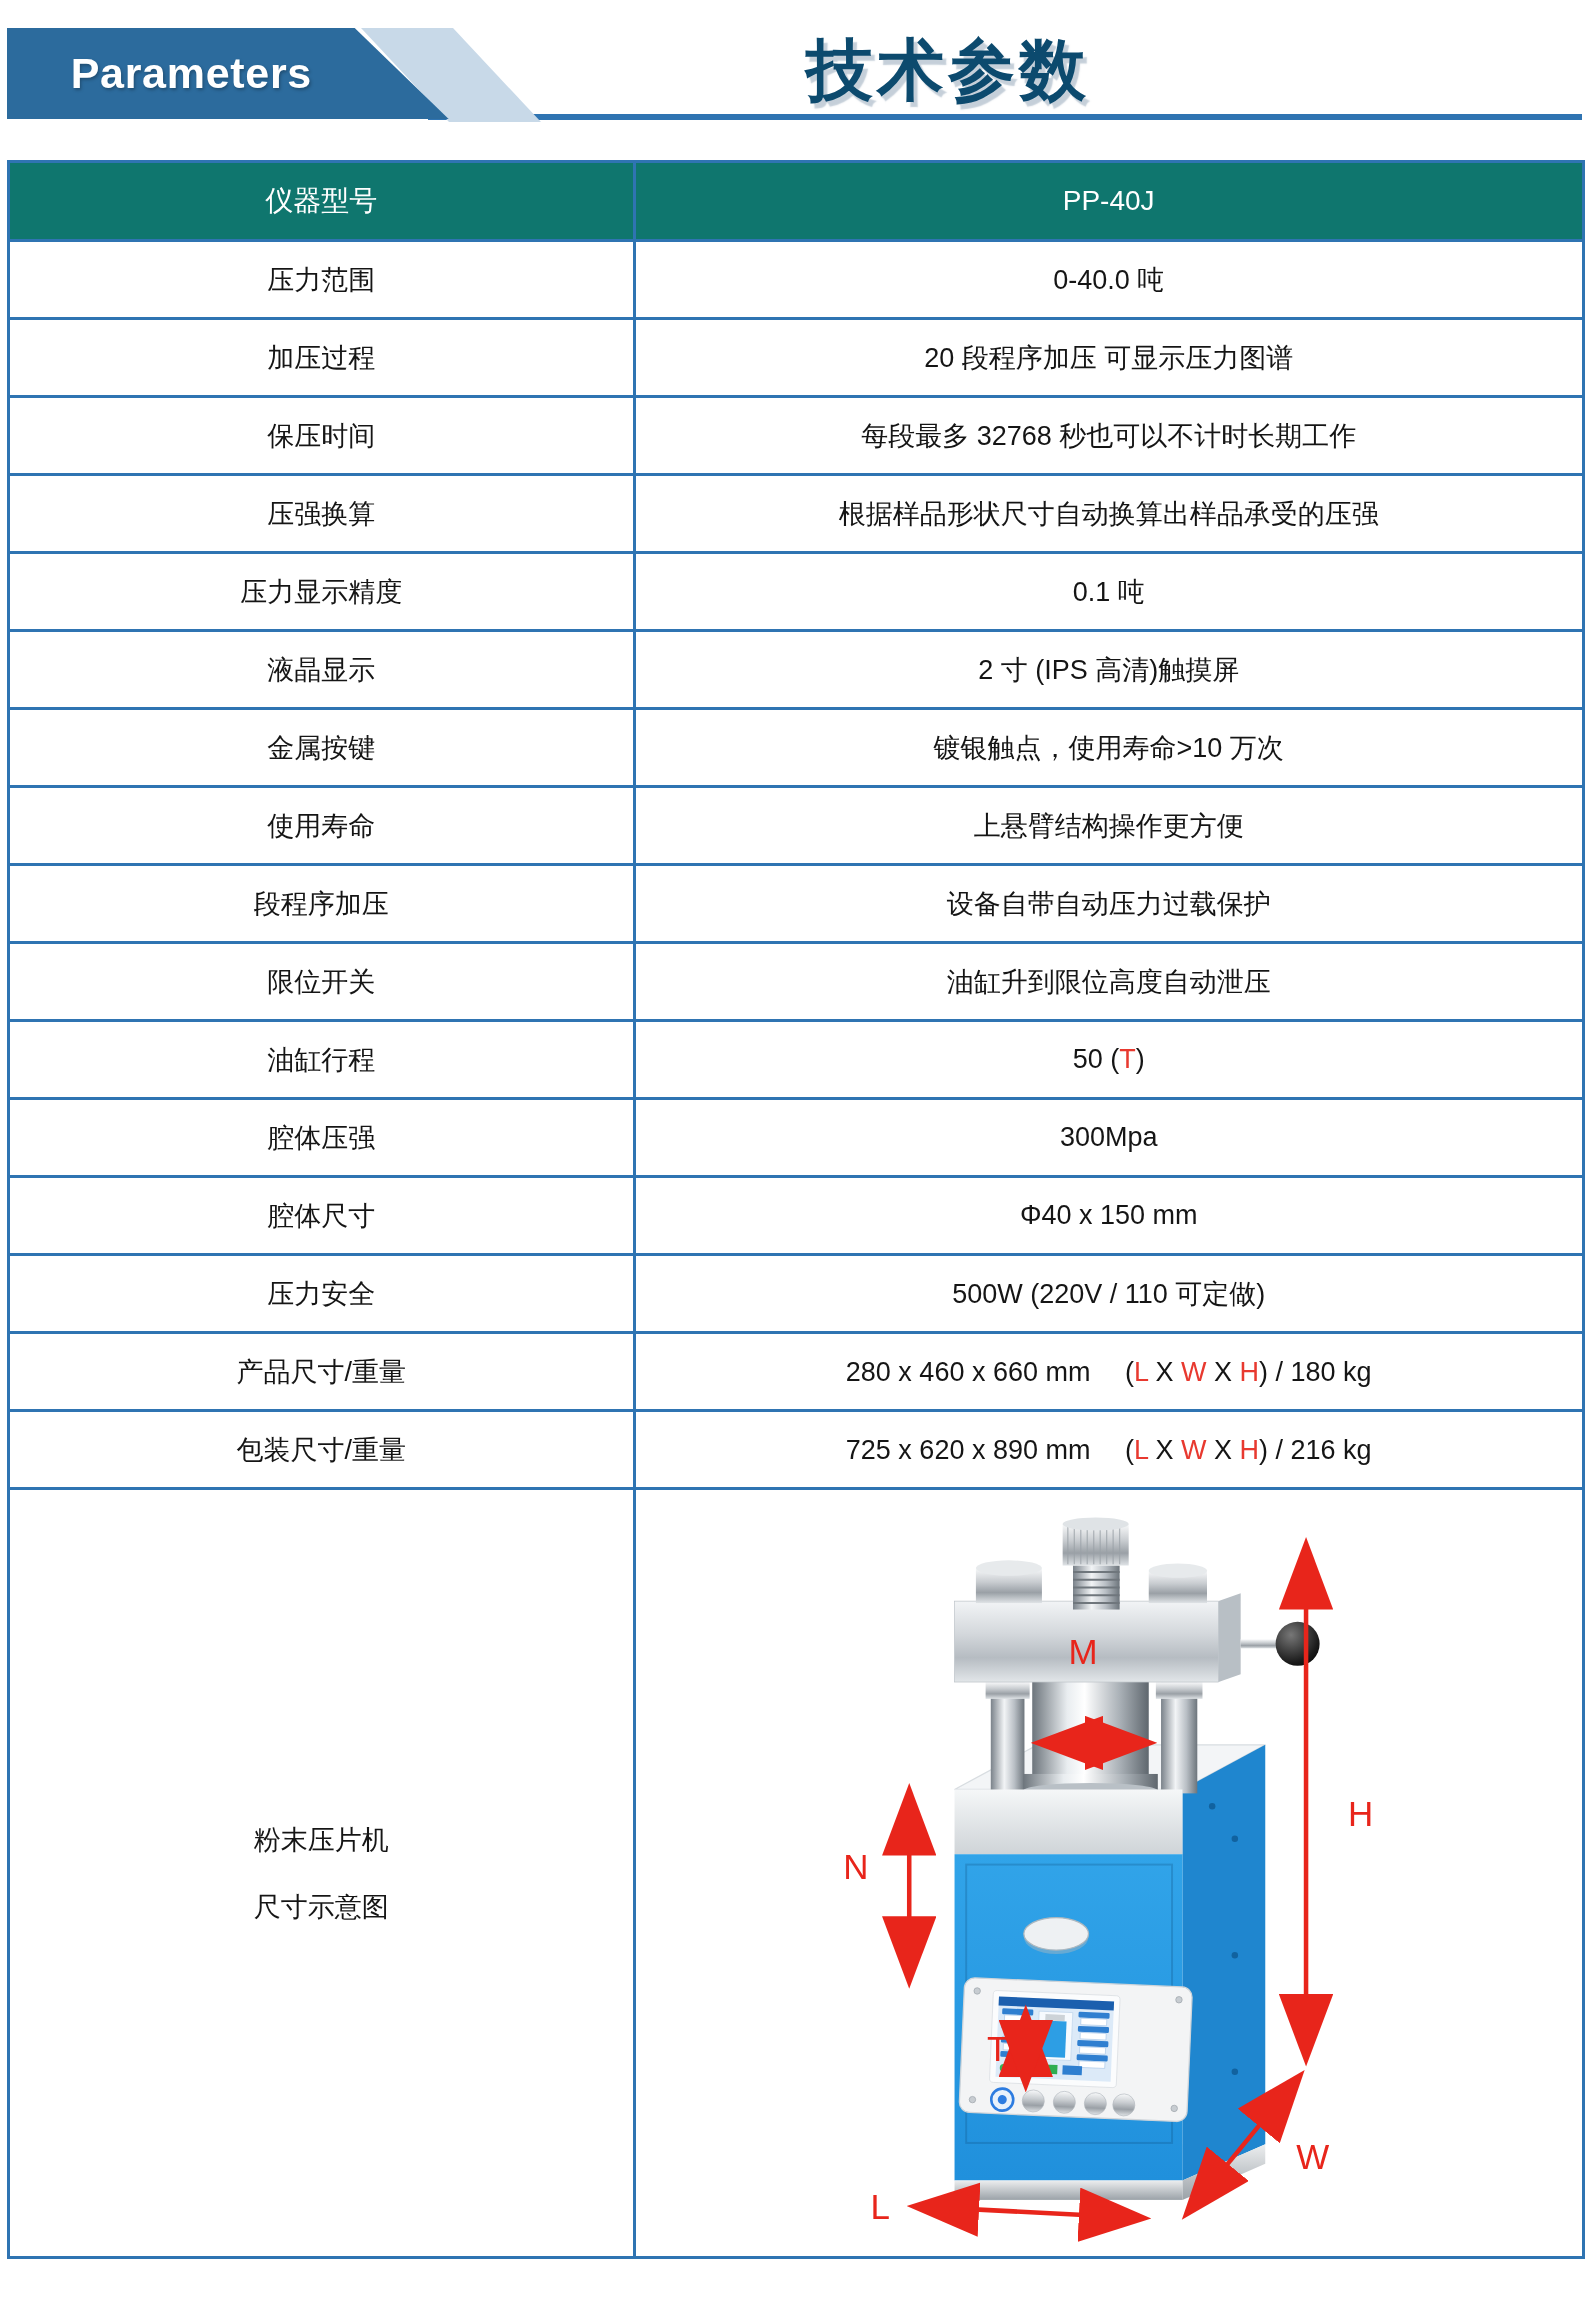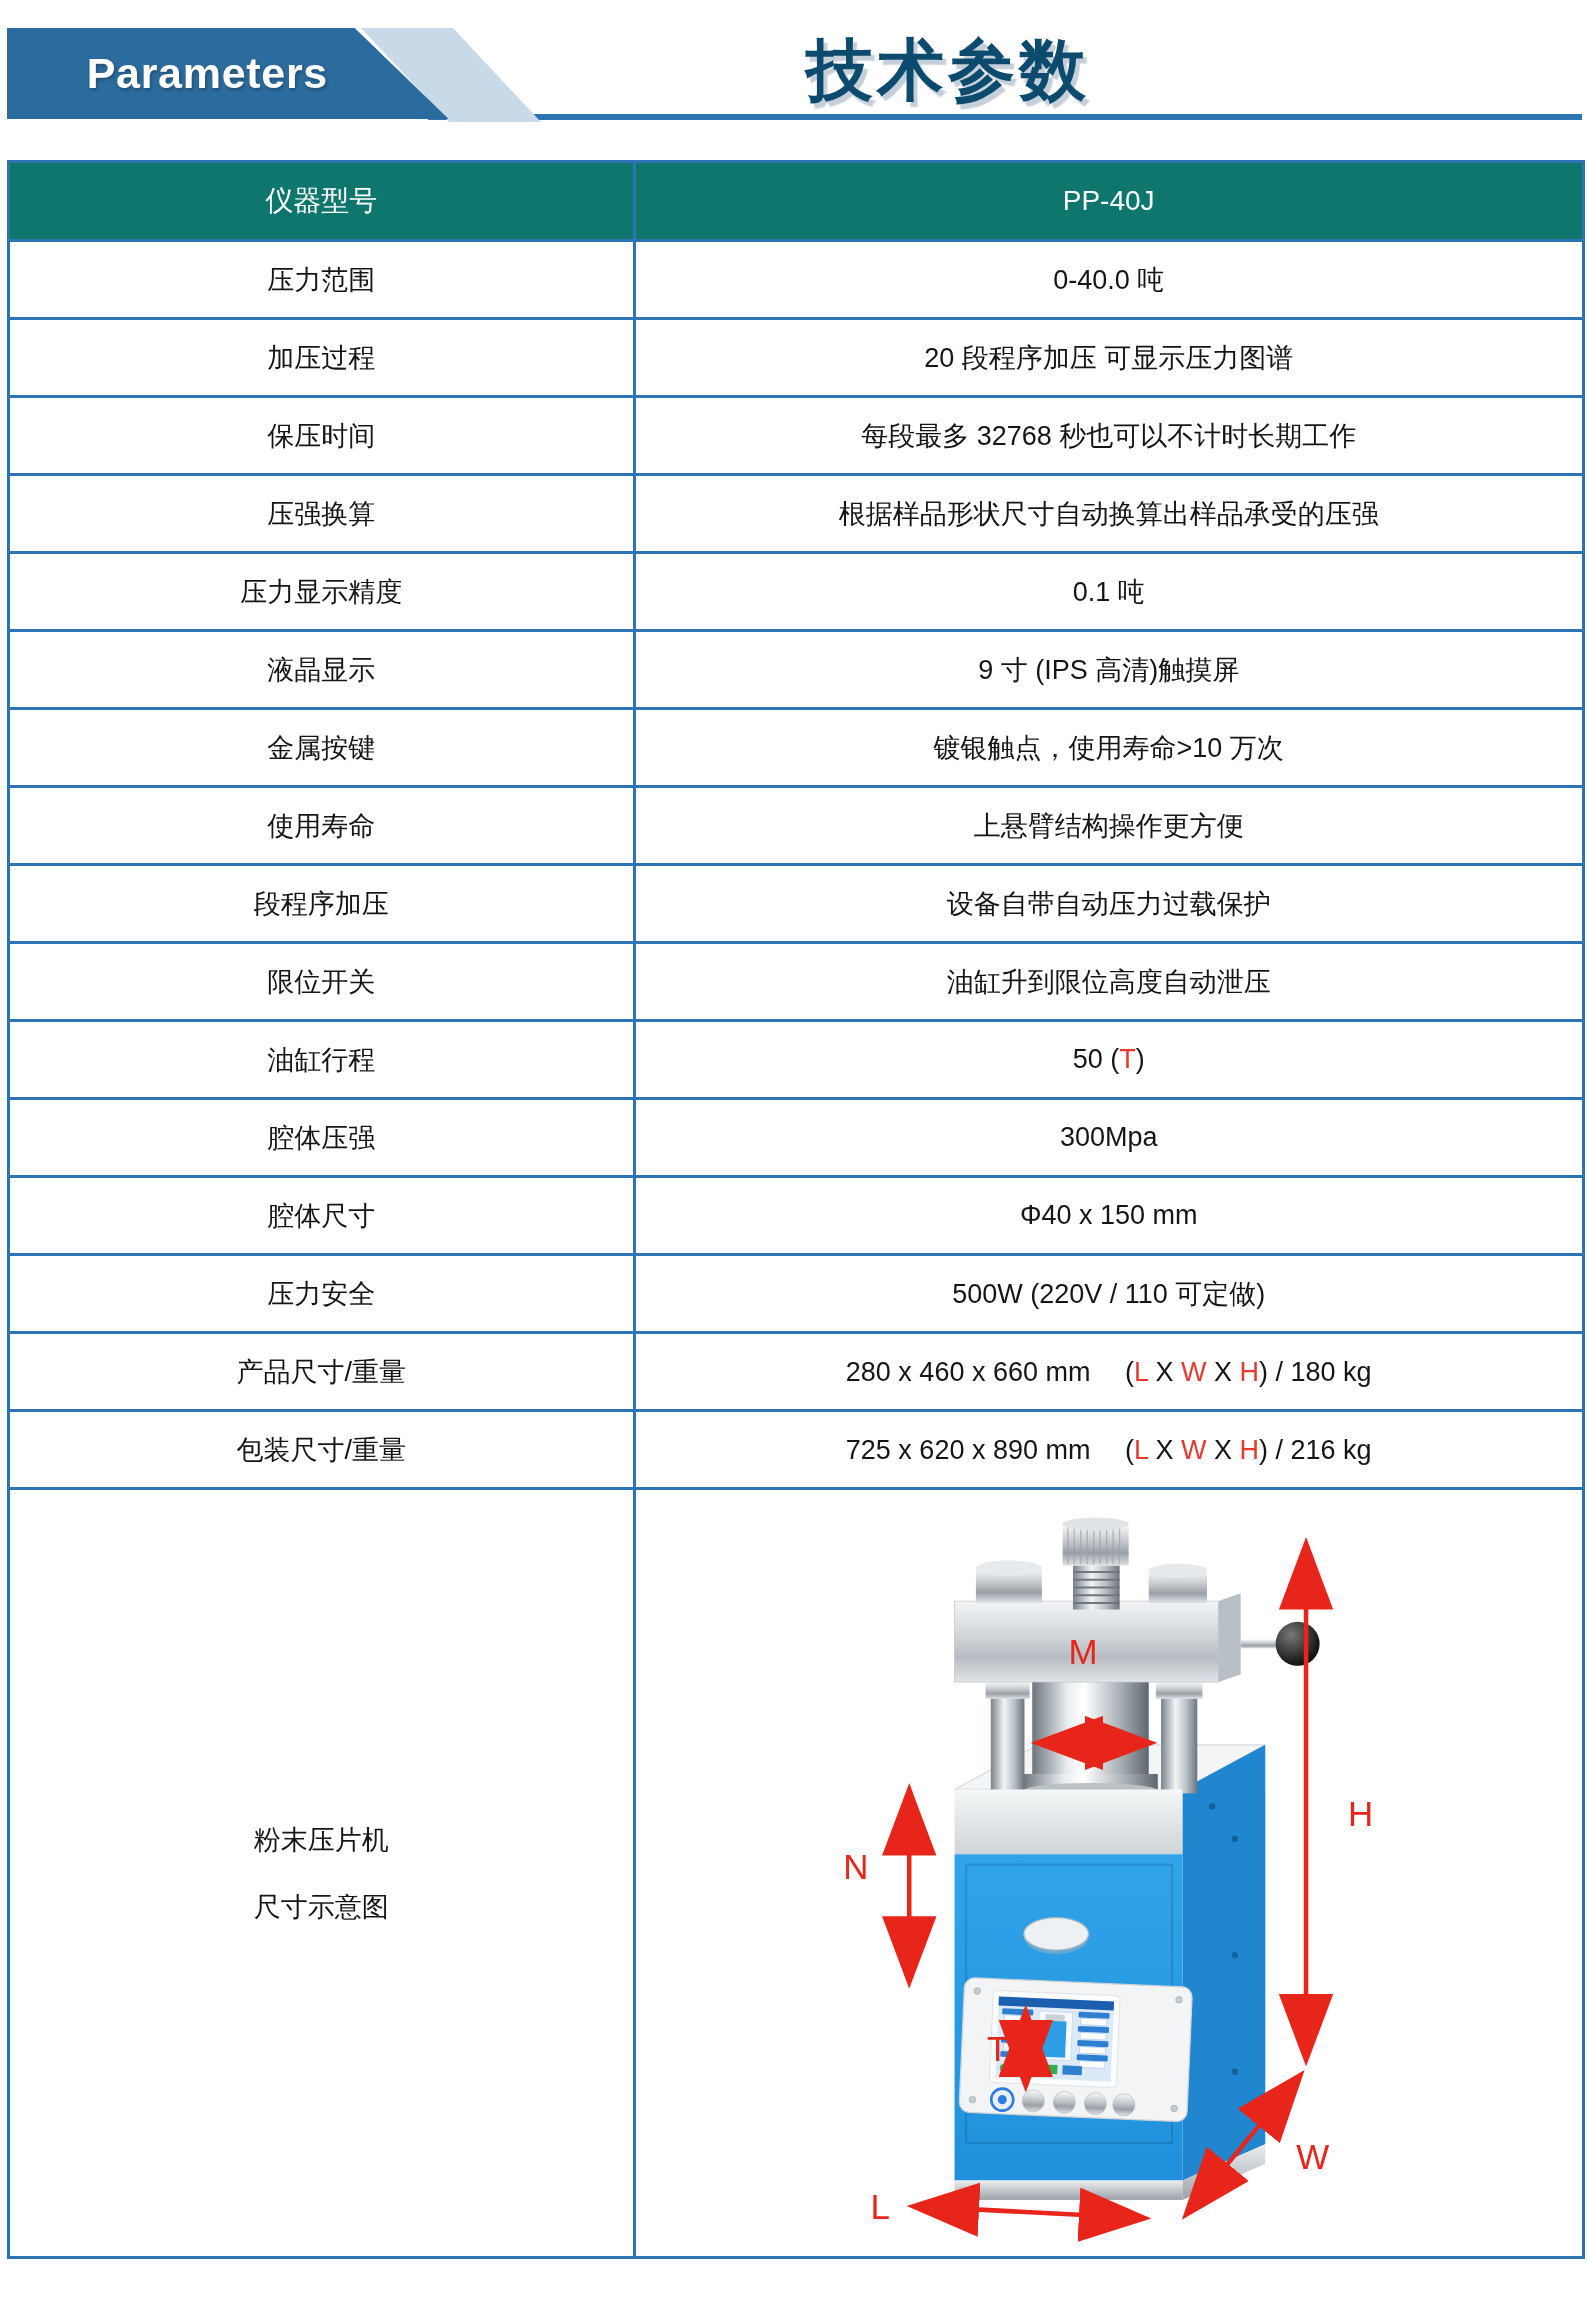--- a/index.html
+++ b/index.html
@@ -9,21 +9,21 @@
     background:#ffffff;
     font-family:"Liberation Sans","DejaVu Sans",sans-serif;
     overflow:hidden;
   }
   
   .ribbon{
     position:absolute;left:6.7px;top:28px;width:442px;height:91px;
     background:#2c6b9d;
     clip-path:polygon(0 0,348px 0,100% 100%,0 100%);
     display:flex;align-items:center;
-    padding-left:80px;box-sizing:border-box;z-index:3;
+    padding-left:64px;box-sizing:border-box;z-index:3;
   }
   .ribbon-label{
     color:#ffffff;font-size:43px;font-weight:bold;letter-spacing:0.7px;
     text-shadow:1.3px 2px 3.3px rgba(0,0,0,.28);
   }
   .ribbon-tail{
     position:absolute;left:361px;top:28px;width:180px;height:94px;
     background:#c8d9e8;
     clip-path:polygon(0 0,92px 0,100% 100%,88px 100%);
     z-index:2;
@@ -98,21 +98,21 @@
         <tr>
           <td>压强换算</td>
           <td><span>根据样品形状尺寸自动换算出样品承受的压强</span></td>
         </tr>
         <tr>
           <td>压力显示精度</td>
           <td><span>0.1 吨</span></td>
         </tr>
         <tr>
           <td>液晶显示</td>
-          <td><span>9 寸 (IPS 高清)触摸屏</span></td>
+          <td><span>2 寸 (IPS 高清)触摸屏</span></td>
         </tr>
         <tr>
           <td>金属按键</td>
           <td><span>镀银触点，使用寿命&gt;10 万次</span></td>
         </tr>
         <tr>
           <td>使用寿命</td>
           <td><span>上悬臂结构操作更方便</span></td>
         </tr>
         <tr>

